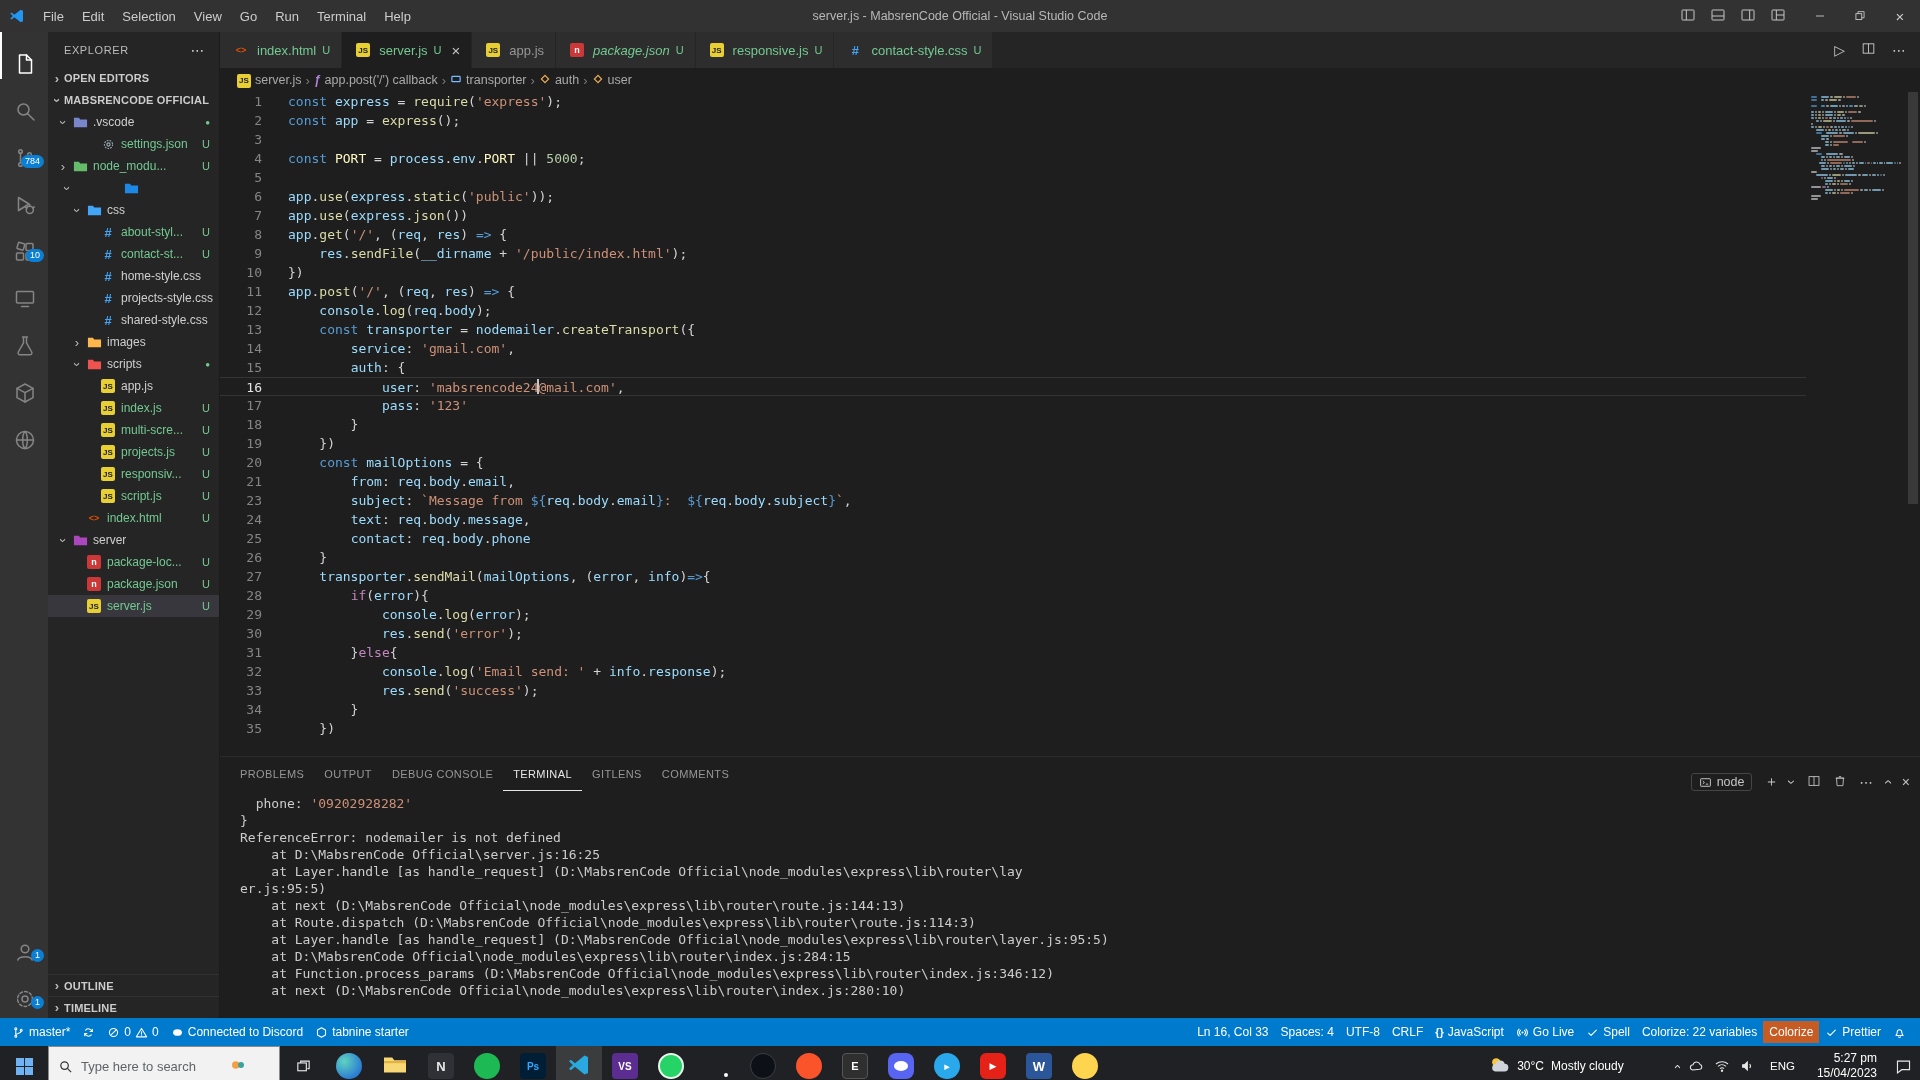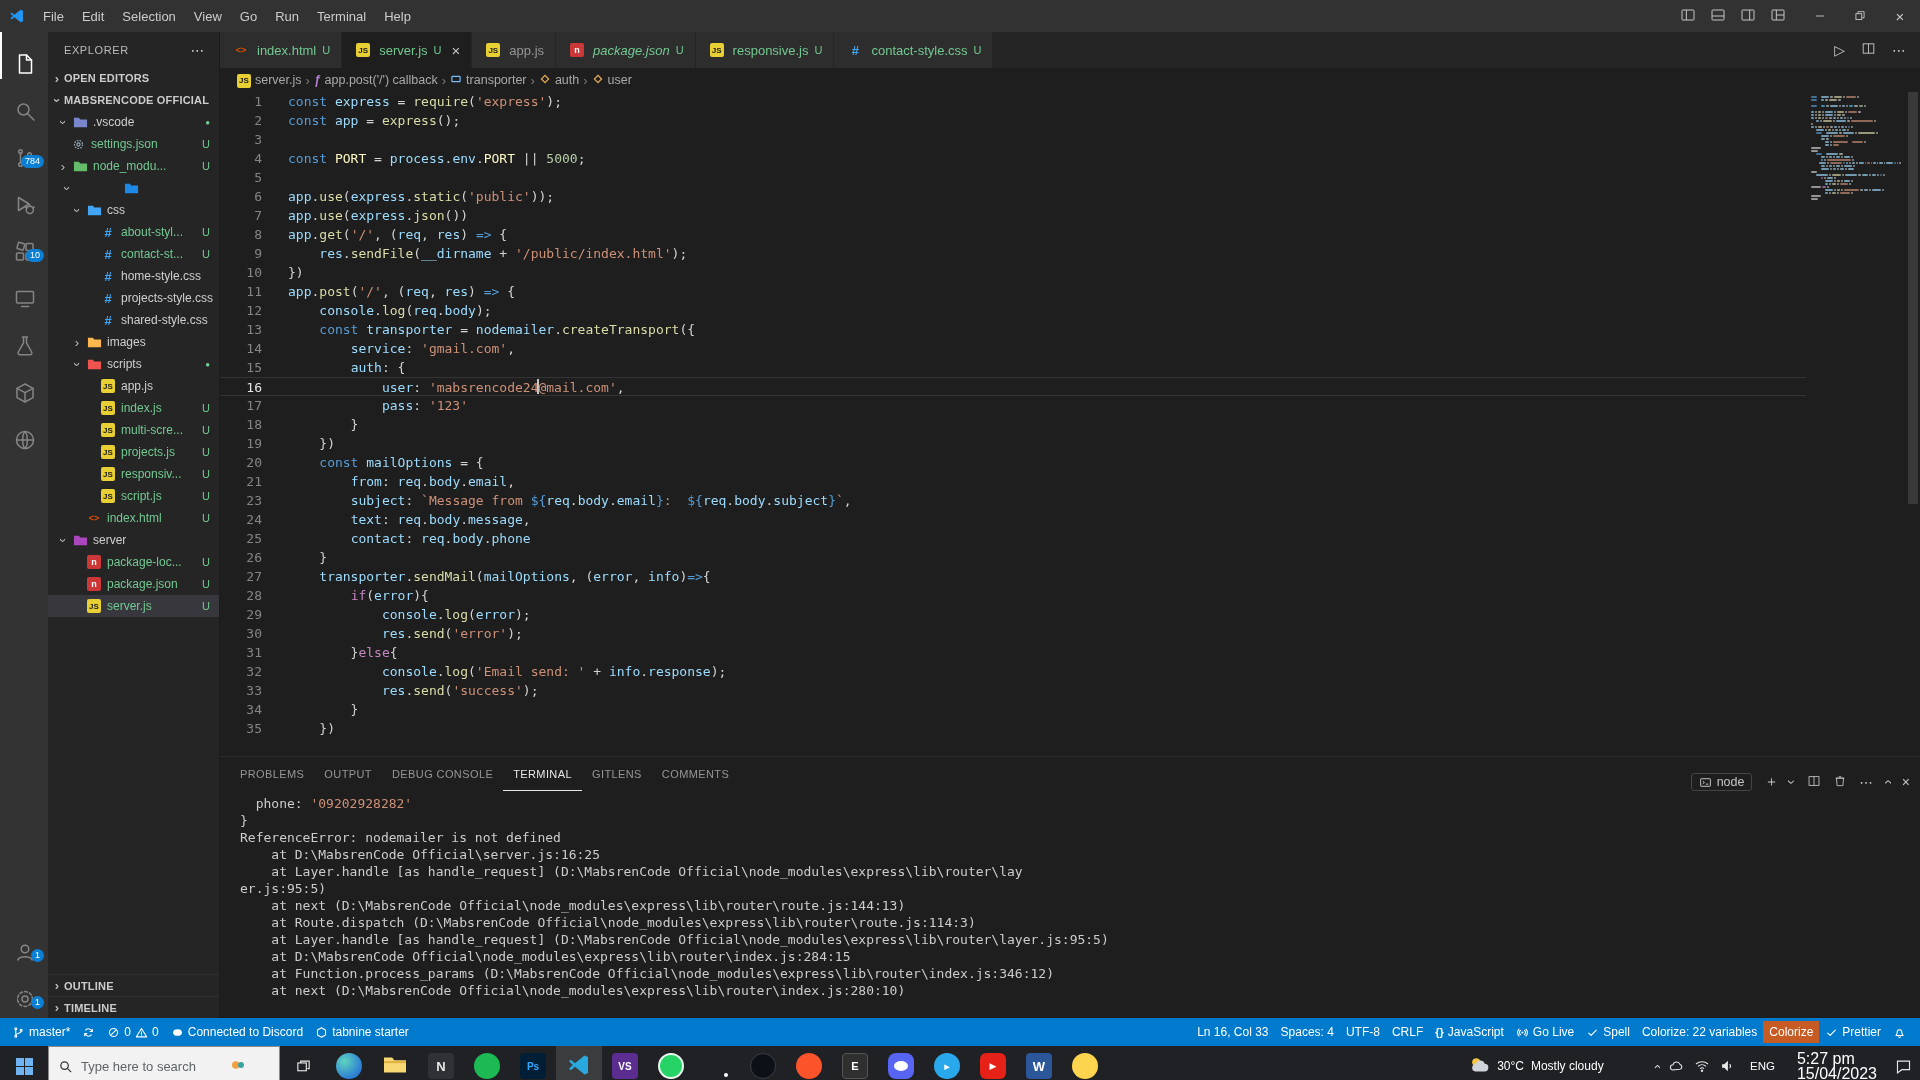--- a/index.html
+++ b/index.html
@@ -113,41 +113,42 @@
 #tb-apps{display:flex}
 .tb-app{width:46px;display:flex;align-items:center;justify-content:center;position:relative}
 .tb-app.active{background:rgba(255,255,255,.12);box-shadow:inset 0 -2px 0 #76b9ed}
 .tile{width:26px;height:26px;border-radius:4px;display:flex;align-items:center;justify-content:center}
 .chrome{border-radius:50%;background:conic-gradient(#ea4335 0 33%,#fbbc05 0 66%,#34a853 0 100%);position:relative;width:26px;height:26px}
 .chrome::after{content:"";position:absolute;inset:7px;border-radius:50%;background:#4285f4;border:2px solid #fff}
 #tb-right{margin-left:auto;display:flex;align-items:center;gap:10px;padding-right:8px;color:#fff}
 #weather{display:flex;align-items:center;gap:7px;font-size:12px;padding-right:40px}
 .tray-ic{display:flex;align-items:center;color:#e8e8e8}
 #lang{font-size:11.5px;padding:0 4px}
-#clock{display:flex;flex-direction:column;align-items:flex-start;justify-content:center;font-size:16px;line-height:15px;padding:0 8px}
+#clock{display:flex;flex-direction:column;align-items:flex-end;justify-content:center;font-size:12px;line-height:15px;padding:0 8px}
 </style>
 </head>
 <body>
 
 <div id="titlebar">
   <span id="vslogo">
     <svg width="16" height="16" viewBox="0 0 24 24">
         <path fill="#2196f3" d="M17.5 2.5 21 4v16l-3.5 1.5L8 13.8l-4.2 3.4L2 15.7 5.8 12 2 8.3l1.8-1.5L8 10.2z"></path>
       </svg>
   </span>
   <div id="menubar">
       <div class="menu-item">File</div>
       <div class="menu-item">Edit</div>
       <div class="menu-item">Selection</div>
       <div class="menu-item">View</div>
       <div class="menu-item">Go</div>
       <div class="menu-item">Run</div>
       <div class="menu-item">Terminal</div>
       <div class="menu-item">Help</div>
     </div>
+  <div id="win-title">server.js - MabsrenCode Official - Visual Studio Code</div>
   <div id="layout-controls">
     <span><svg width="16" height="16" viewBox="0 0 24 24" fill="none" stroke="currentColor" stroke-width="1.5">
           <rect x="3" y="4.5" width="18" height="15" rx="1"></rect>
           <path d="M9.5 4.5v15"></path>
         </svg></span>
     <span><svg width="16" height="16" viewBox="0 0 24 24" fill="none" stroke="currentColor" stroke-width="1.5">
           <rect x="3" y="4.5" width="18" height="15" rx="1"></rect>
           <path d="M3 13.5h18"></path>
         </svg></span>
     <span><svg width="16" height="16" viewBox="0 0 24 24" fill="none" stroke="currentColor" stroke-width="1.5">
@@ -274,21 +275,21 @@
         <div class="trow" style="padding-left: 8px;">
           <span class="chev open">›</span>
           <span class="ficon">
             <svg width="15" height="13" viewBox="0 0 24 20">
               <path d="M1.5 2.5h8l2 2.8h11v12.2h-21z" fill="#7986cb"></path>
             </svg>
           </span>
           <span class="tlabel">.vscode</span>
           <span class="dot">●</span>
         </div>
-        <div class="trow" style="padding-left: 6px;">
+        <div class="trow" style="padding-left: 36px;">
           <span class="chev"></span>
           <span class="ficon">
             <svg width="13" height="13" viewBox="0 0 24 24" stroke="#9fb0bb" stroke-width="2" fill="none">
               <circle cx="12" cy="12" r="3"></circle>
               <circle cx="12" cy="12" r="7.5" stroke-dasharray="3 2.2"></circle>
             </svg>
           </span>
           <span class="tlabel unt">settings.json</span>
           <span class="gitU">U</span>
         </div>

